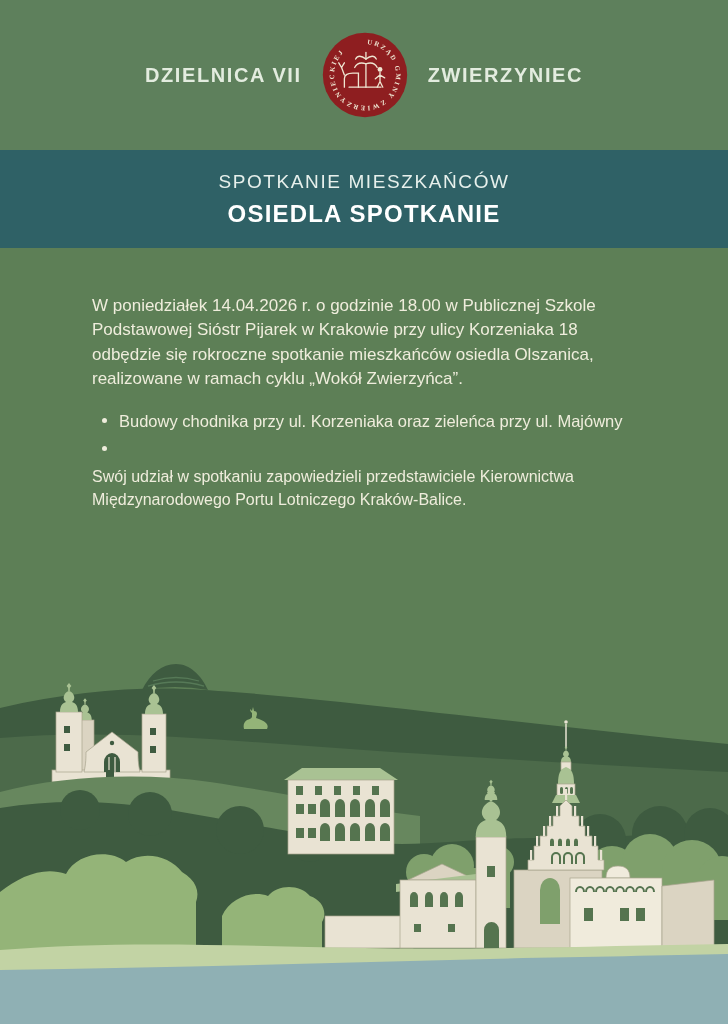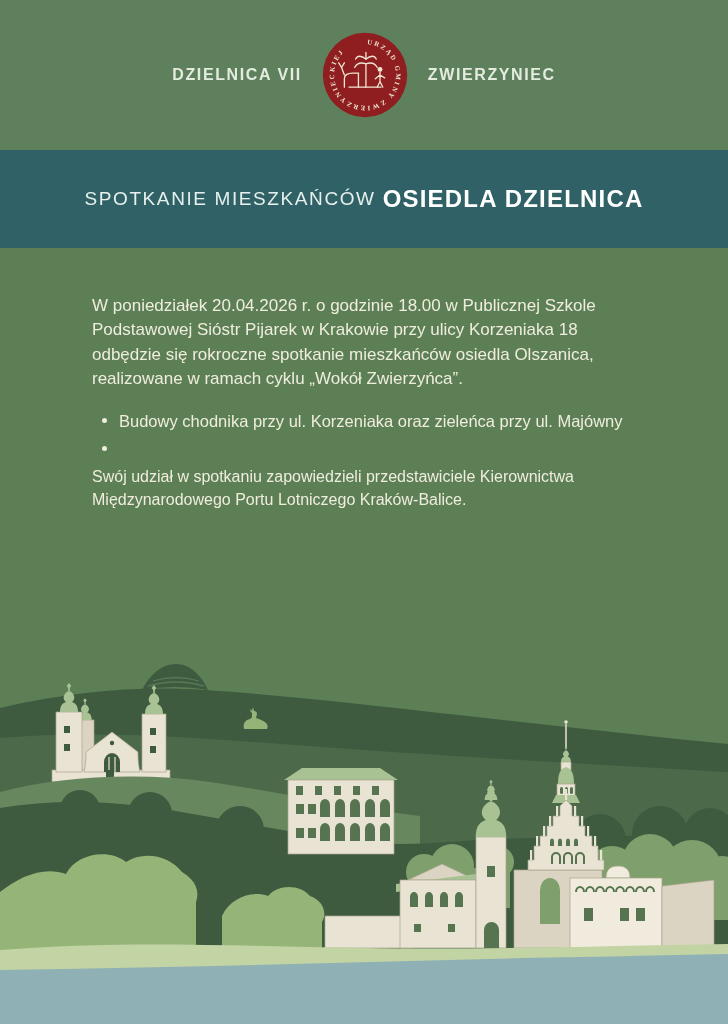--- a/index.html
+++ b/index.html
@@ -7,28 +7,28 @@
     position:relative;width:728px;height:1024px;overflow:hidden;
     font-family:"Liberation Sans",sans-serif;
     background:var(--body_bg);
   }
   
   .header{
     height:150px;background:var(--header_bg);
     display:flex;align-items:center;justify-content:center;gap:18px;
   }
   .header .org{
-    color:var(--header_text);font-size:16px;font-weight:700;
+    color:var(--header_text);font-size:20px;font-weight:700;
     letter-spacing:1.6px;text-transform:uppercase;
   }
   .seal{width:90px;height:90px;flex:0 0 auto;}
   
   .banner{
     height:98px;background:var(--banner_bg);
-    display:flex;flex-direction:row;align-items:center;justify-content:center;gap:7px;
+    display:flex;flex-direction:column;align-items:center;justify-content:center;gap:7px;
   }
   .banner .line1{
     color:var(--banner_text);font-size:19px;font-weight:400;letter-spacing:1.6px;
   }
   .banner .line2{
     color:#ffffff;font-size:24px;font-weight:700;letter-spacing:1.2px;
   }
   
   .content{
     padding:46px 70px 0 92px;color:var(--body_text);
@@ -100,25 +100,25 @@
         <circle cx="16" cy="-6" r="2.6" fill="var(--seal_art)" stroke="none"></circle>
         <path d="M16,-3 V7 M16,7 L13,13 M16,7 L19,13 M16,0 L11,4 M16,0 L21,3"></path>
       </g>
     </svg>
 
     <span class="org">ZWIERZYNIEC</span>
   </div>
 
   <div class="banner">
     <div class="line1">SPOTKANIE MIESZKAŃCÓW</div>
-    <div class="line2">OSIEDLA DZIELNICA</div>
+    <div class="line2">OSIEDLA SPOTKANIE</div>
   </div>
 
   <div class="content">
-    <p class="p1">W poniedziałek 20.04.2026 r. o godzinie 18.00 w Publicznej Szkole
+    <p class="p1">W poniedziałek 14.04.2026 r. o godzinie 18.00 w Publicznej Szkole
 Podstawowej Sióstr Pijarek w Krakowie przy ulicy Korzeniaka 18
 odbędzie się rokroczne spotkanie mieszkańców osiedla Olszanica,
 realizowane w ramach cyklu „Wokół Zwierzyńca”.</p>
     <ul class="bullets">
       <li><span class="dot"></span><span>Budowy chodnika przy ul. Korzeniaka oraz zieleńca przy ul. Majówny</span></li>
       <li><span class="dot"></span></li>
     </ul>
     <p class="p3">Swój udział w spotkaniu zapowiedzieli przedstawiciele Kierownictwa
 Międzynarodowego Portu Lotniczego Kraków-Balice.</p>
   </div>

